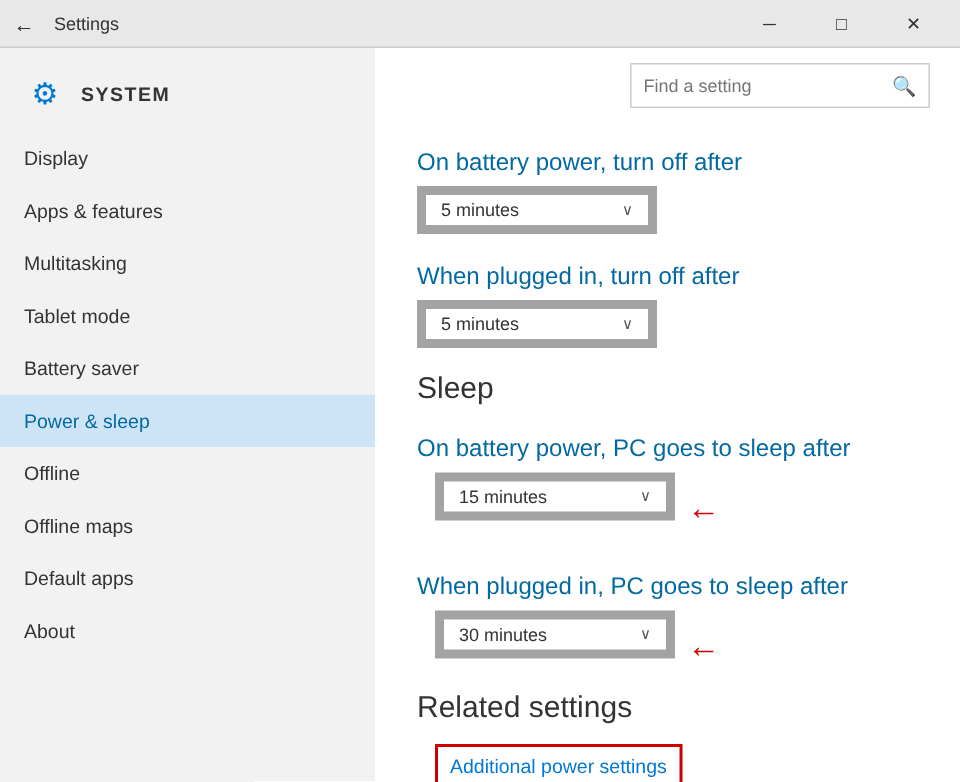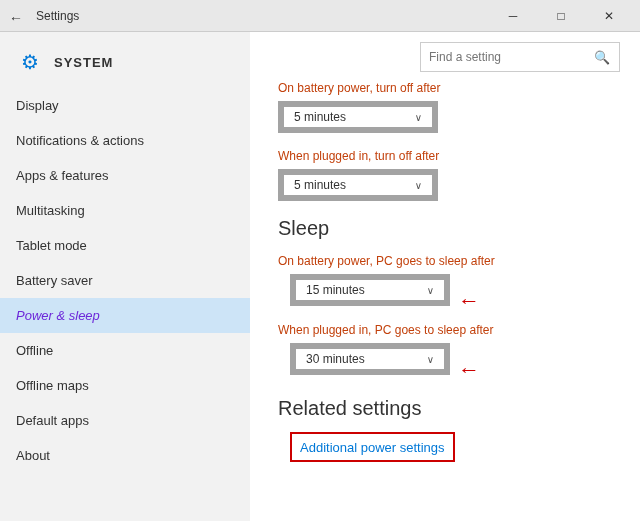--- a/index.html
+++ b/index.html
@@ -97,22 +97,21 @@
     }
     .sidebar-item {
       padding: 10px 16px;
       font-size: 13px;
       color: #333;
       cursor: pointer;
       white-space: nowrap;
     }
     .sidebar-item.active {
       background: #cde4f7;
-      color: #6d28d9;
-      font-style: italic;
+      color: #0369a1;
     }
 
     
     .content {
       flex: 1;
       display: flex;
       flex-direction: column;
       overflow: hidden;
     }
     .content-header {
@@ -145,24 +144,24 @@
       flex-shrink: 0;
     }
 
     .content-body {
       flex: 1;
       overflow-y: auto;
       padding: 0 28px 20px 28px;
     }
 
     .section-label {
-      font-size: 12px;
-      color: #c2410c;
+      font-size: 16px;
+      color: #0369a1;
       margin-bottom: 6px;
-      margin-top: 1px;
+      margin-top: 20px;
     }
     .dropdown {
       display: flex;
       align-items: center;
       justify-content: space-between;
       border: 6px solid #a3a3a3;
       background: #fff;
       width: 160px;
       height: 32px;
       padding: 0 10px;
@@ -243,21 +242,20 @@
 </div>
 
 <div class="main">
 
   <div class="sidebar">
     <div class="sidebar-header">
       <div class="sidebar-icon">⚙</div>
       <span class="sidebar-title">SYSTEM</span>
     </div>
     <div class="sidebar-item">Display</div>
-    <div class="sidebar-item">Notifications &amp; actions</div>
     <div class="sidebar-item">Apps &amp; features</div>
     <div class="sidebar-item">Multitasking</div>
     <div class="sidebar-item">Tablet mode</div>
     <div class="sidebar-item">Battery saver</div>
     <div class="sidebar-item active">Power &amp; sleep</div>
     <div class="sidebar-item">Offline</div>
     <div class="sidebar-item">Offline maps</div>
     <div class="sidebar-item">Default apps</div>
     <div class="sidebar-item">About</div>
   </div>

